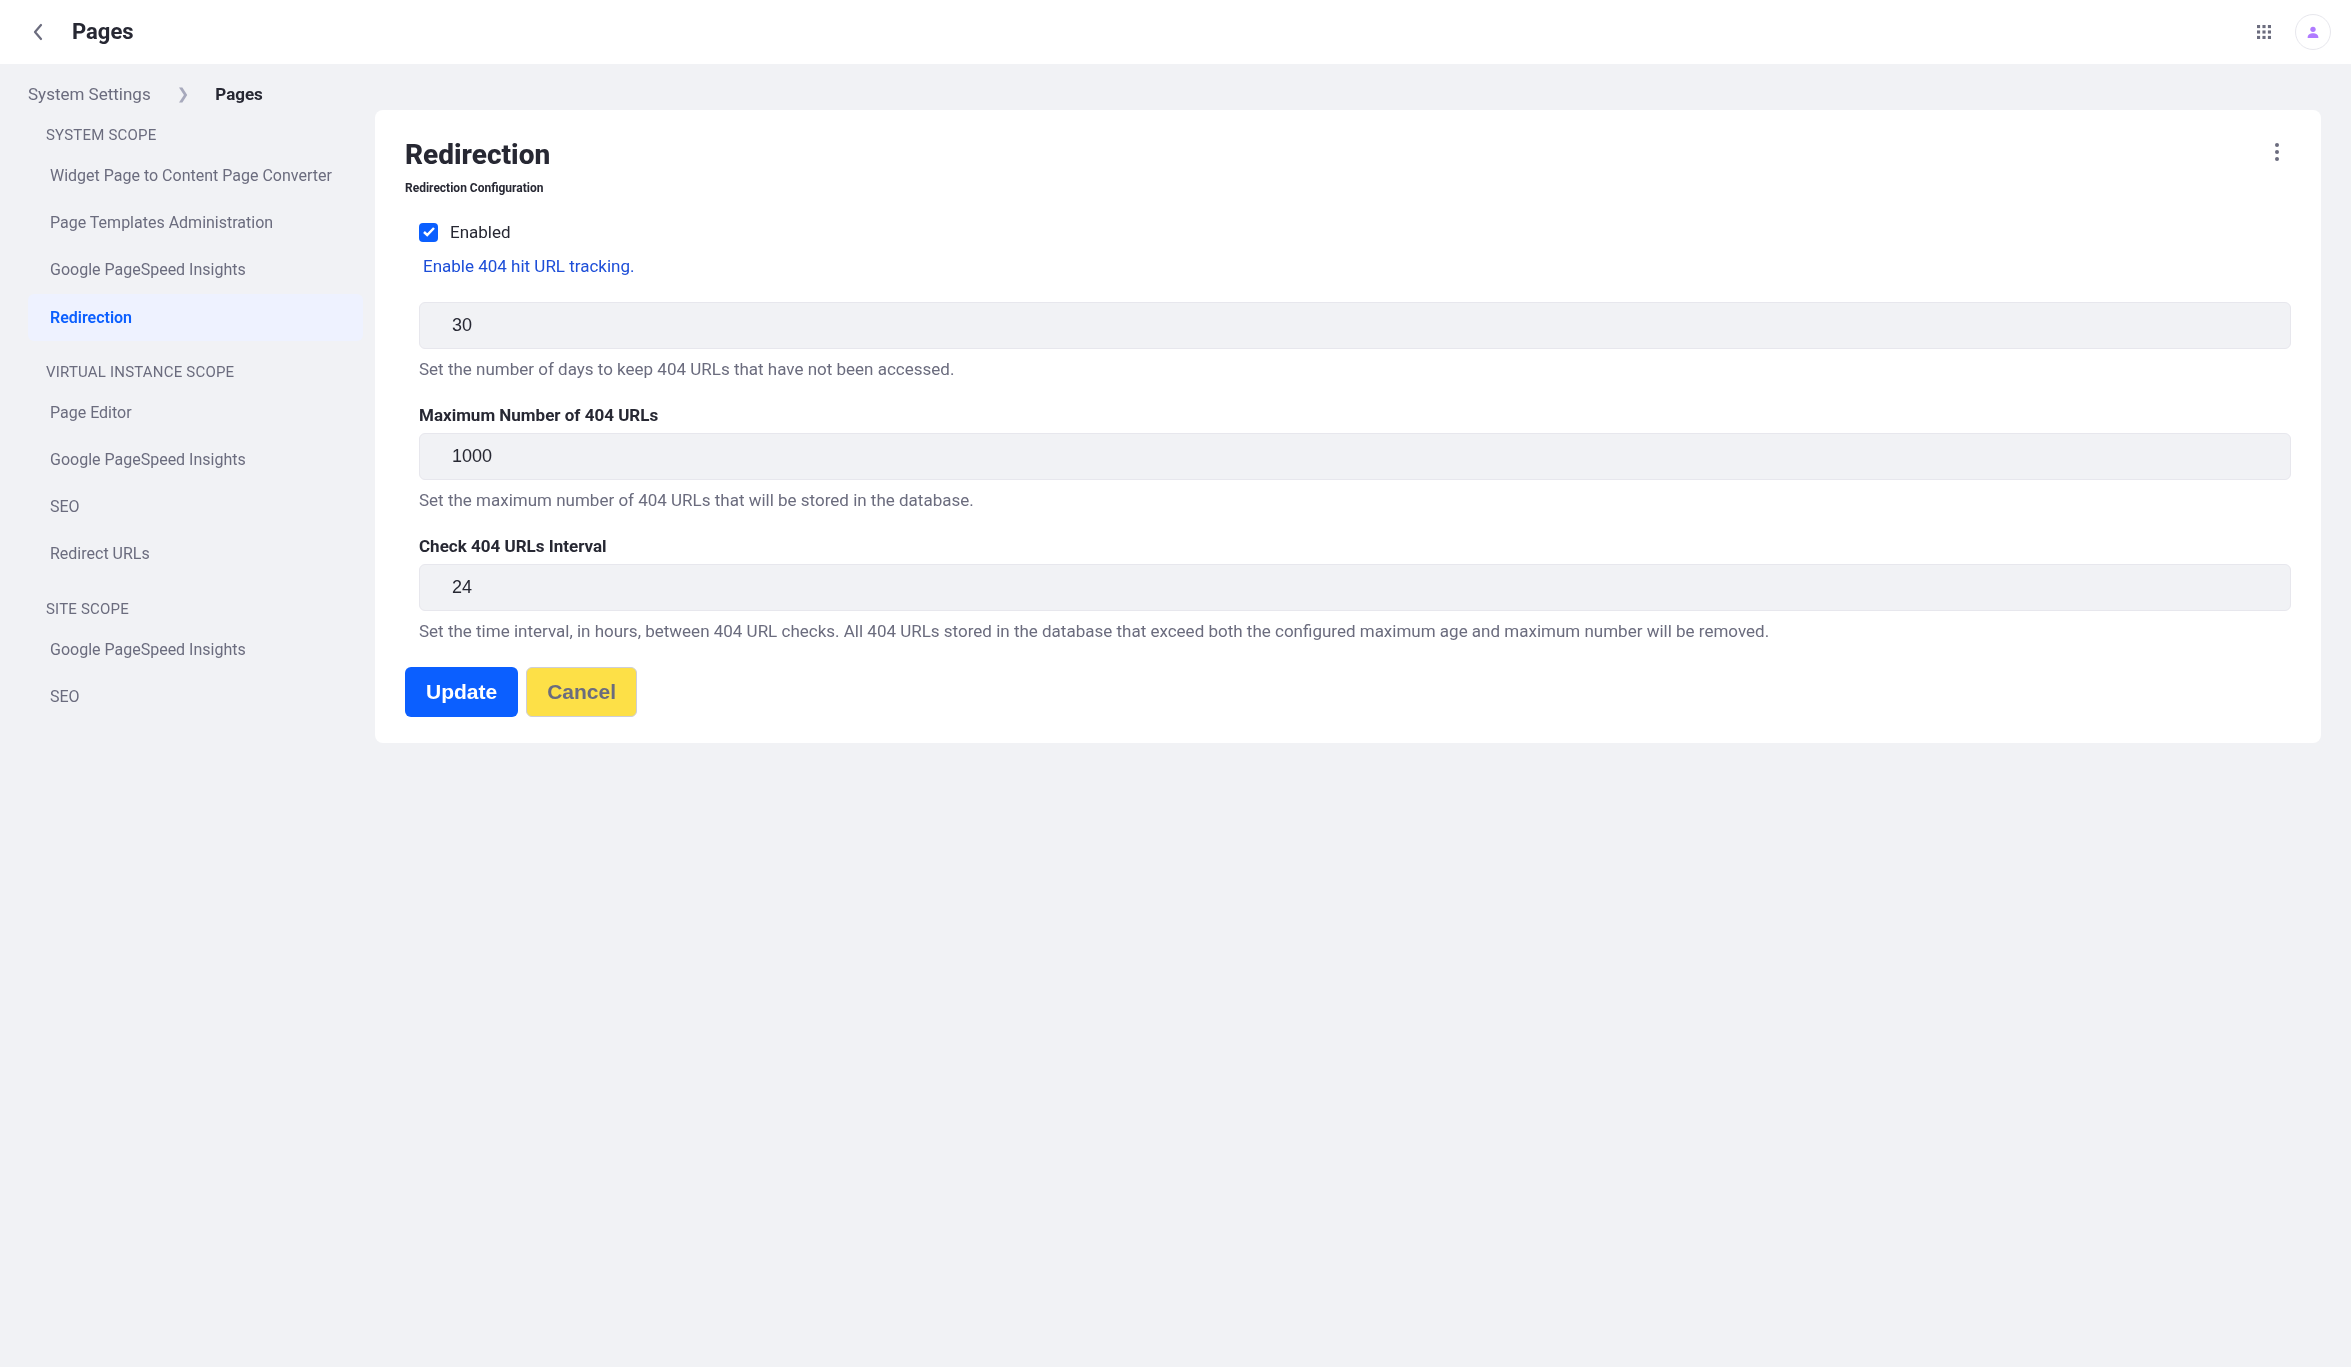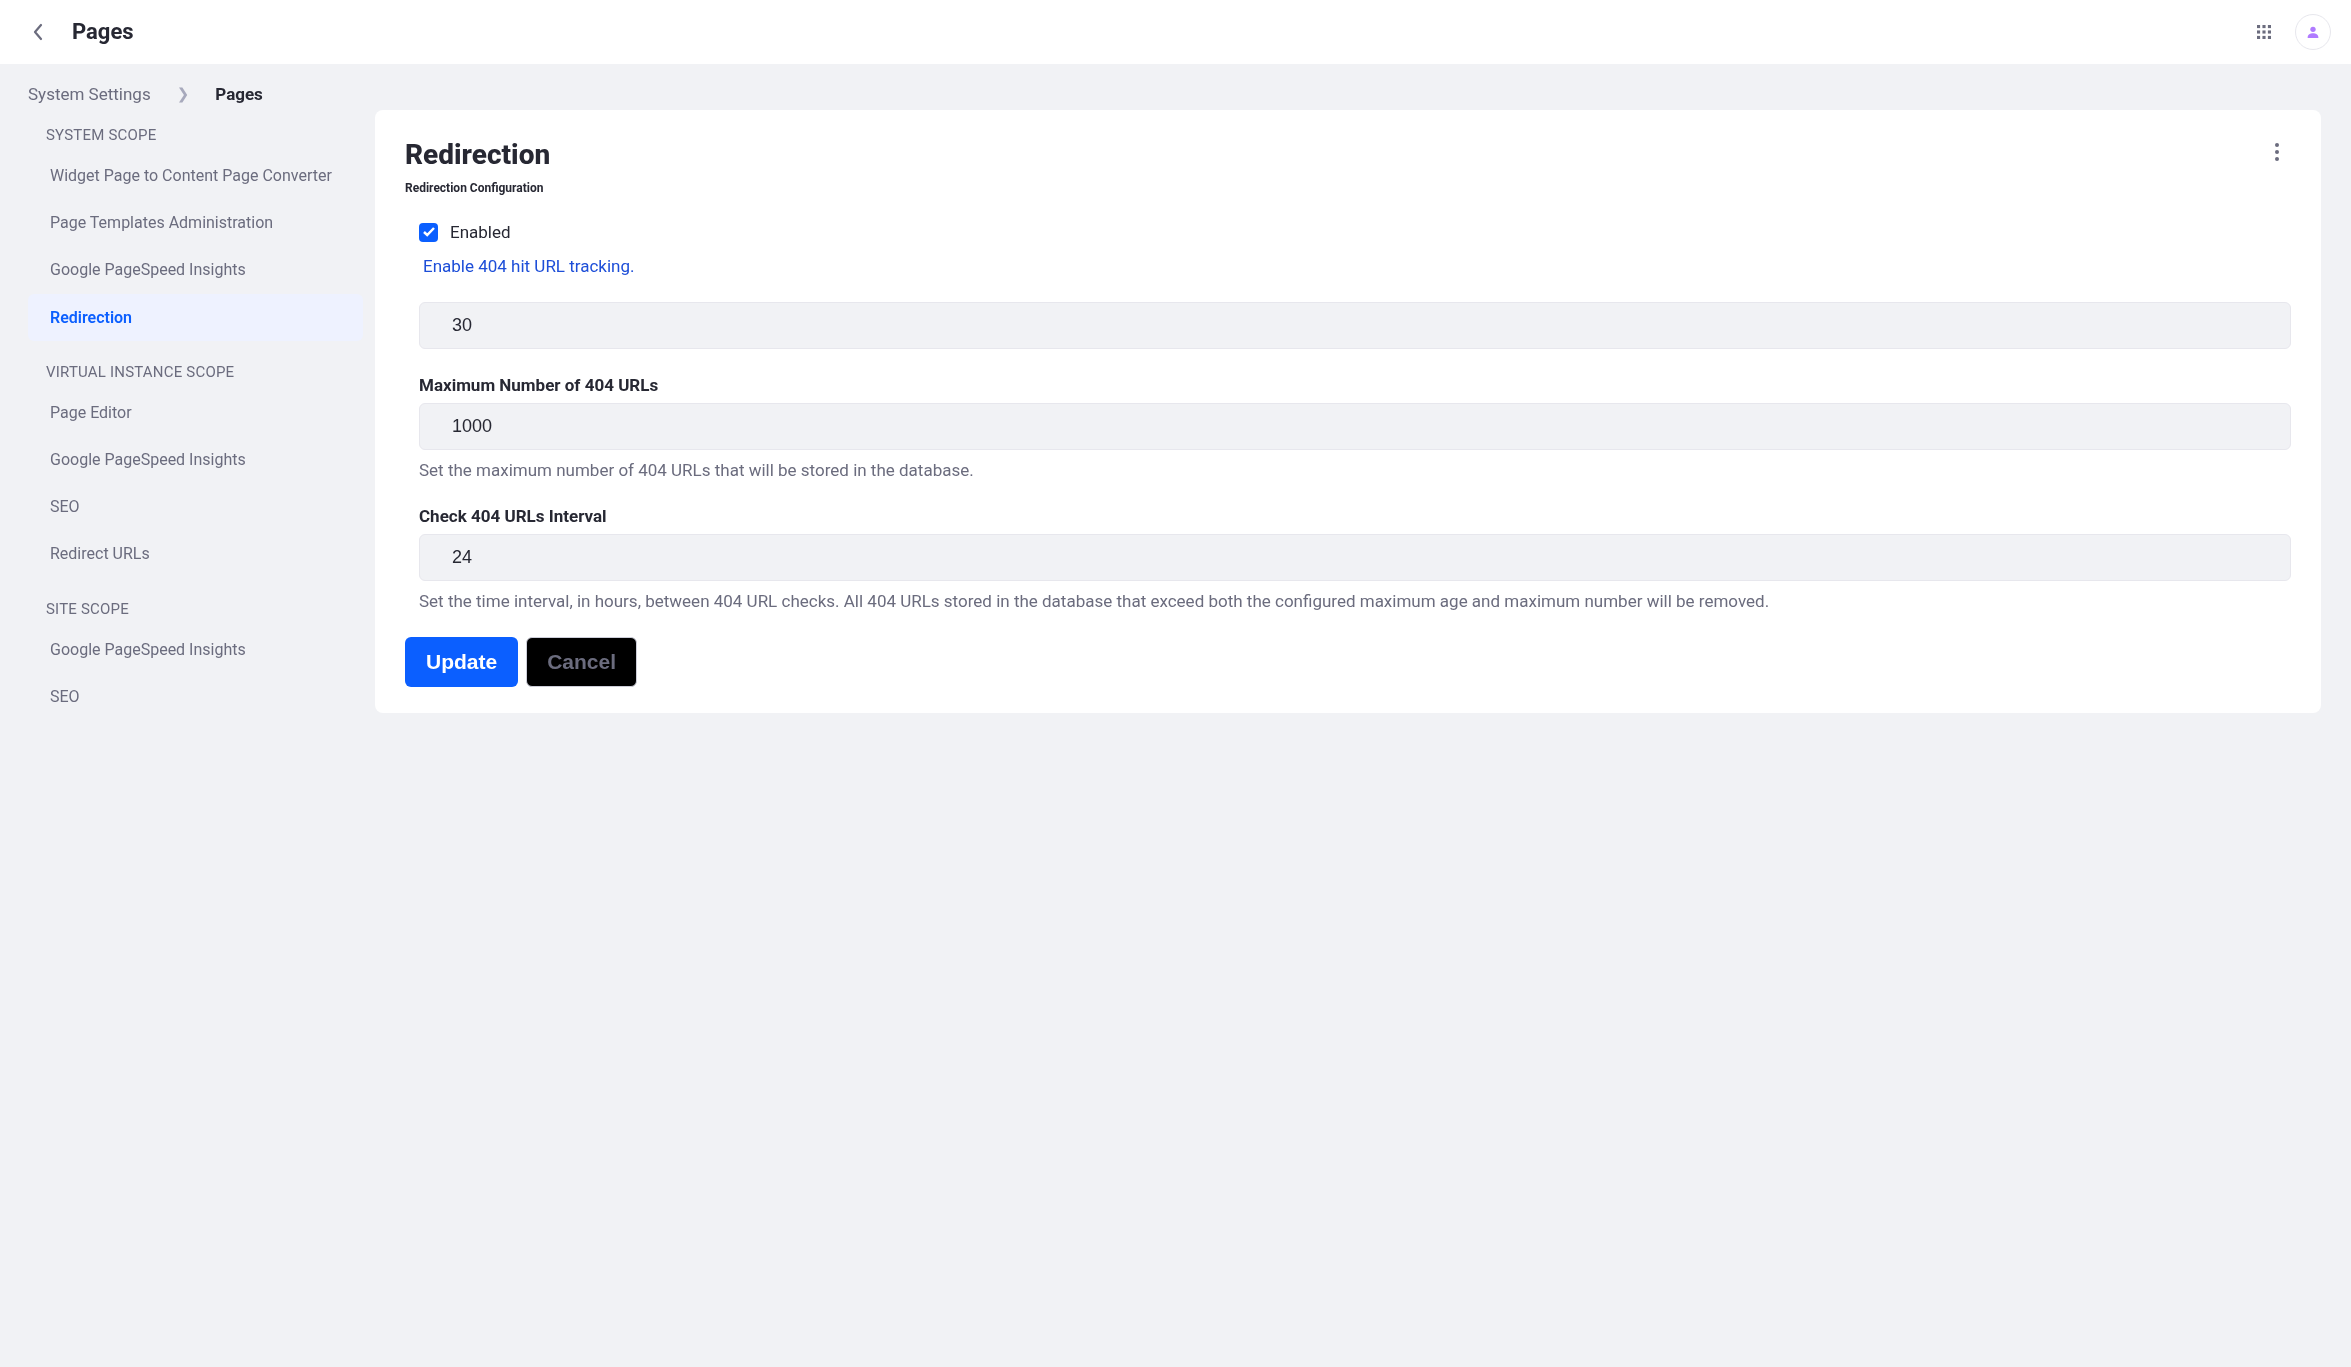--- a/index.html
+++ b/index.html
@@ -111,21 +111,21 @@
       font-size:18px;
       color:var(--text);
       outline:none;
     }
     .help{color:#6b6c7e;font-size:17px;margin-top:10px;}
     .actions{display:flex;gap:8px;margin-top:22px;}
     .btn{
       border-radius:6px;padding:12px 20px;font-size:21px;cursor:pointer;border:1px solid transparent;font-weight:600;
     }
     .btn-primary{background:var(--blue);color:#fff;}
-    .btn-secondary{background:#000000;color:#6b6c7e;border-color:#cdced9;}
+    .btn-secondary{background:#fde047;color:#6b6c7e;border-color:#cdced9;}
   </style>
 </head>
 <body>
 
 <div class="topbar">
   <div class="top-left">
     <button class="back-btn" aria-label="Back">
       <svg viewBox="0 0 12 18">
         <path d="M9 2 L3 9 L9 16" fill="none" stroke="currentColor" stroke-width="2.2" stroke-linecap="round" stroke-linejoin="round"></path>
       </svg>
@@ -207,20 +207,21 @@
               <path d="M1 5 L4.2 8 L11 1"></path>
             </svg>
           </span>
           <span class="checkbox-label">Enabled</span>
         </div>
         <div class="hint">Enable 404 hit URL tracking.</div>
       </div>
 
       <div class="row">
         <input class="input" type="text" value="30" style="">
+        <div class="help">Set the number of days to keep 404 URLs that have not been accessed.</div>
       </div>
 
       <div class="row">
         <div class="form-label">Maximum Number of 404 URLs</div>
         <input class="input" type="text" value="1000" style="">
         <div class="help">Set the maximum number of 404 URLs that will be stored in the database.</div>
       </div>
 
       <div class="row">
         <div class="form-label">Check 404 URLs Interval</div>

